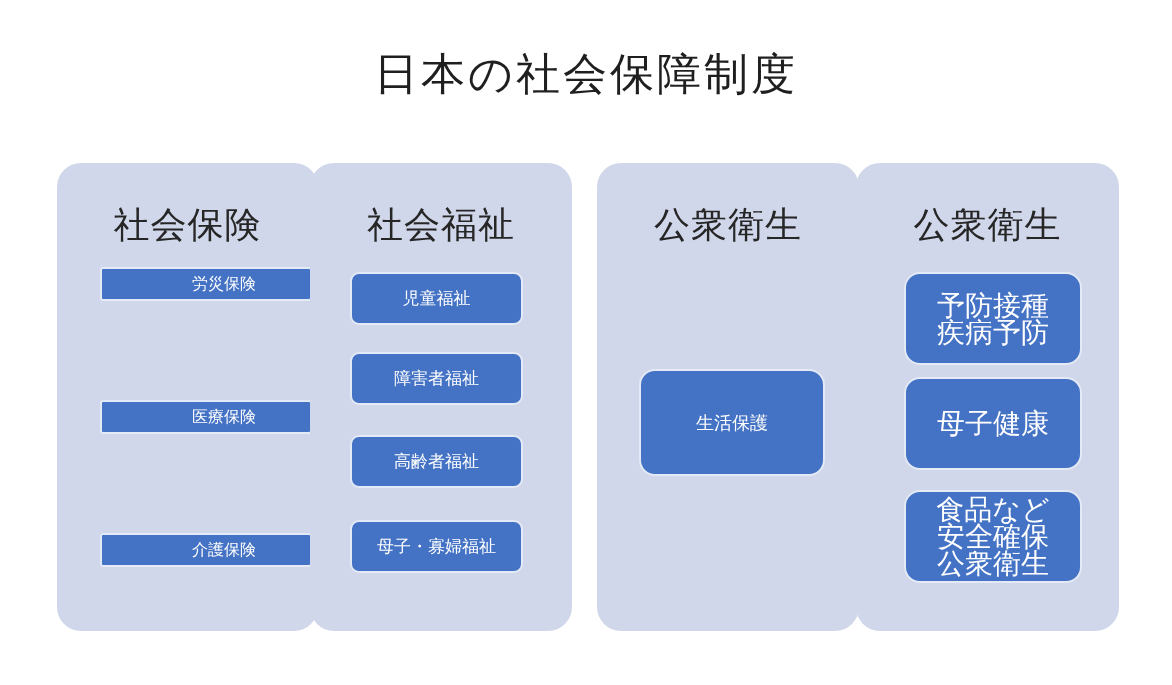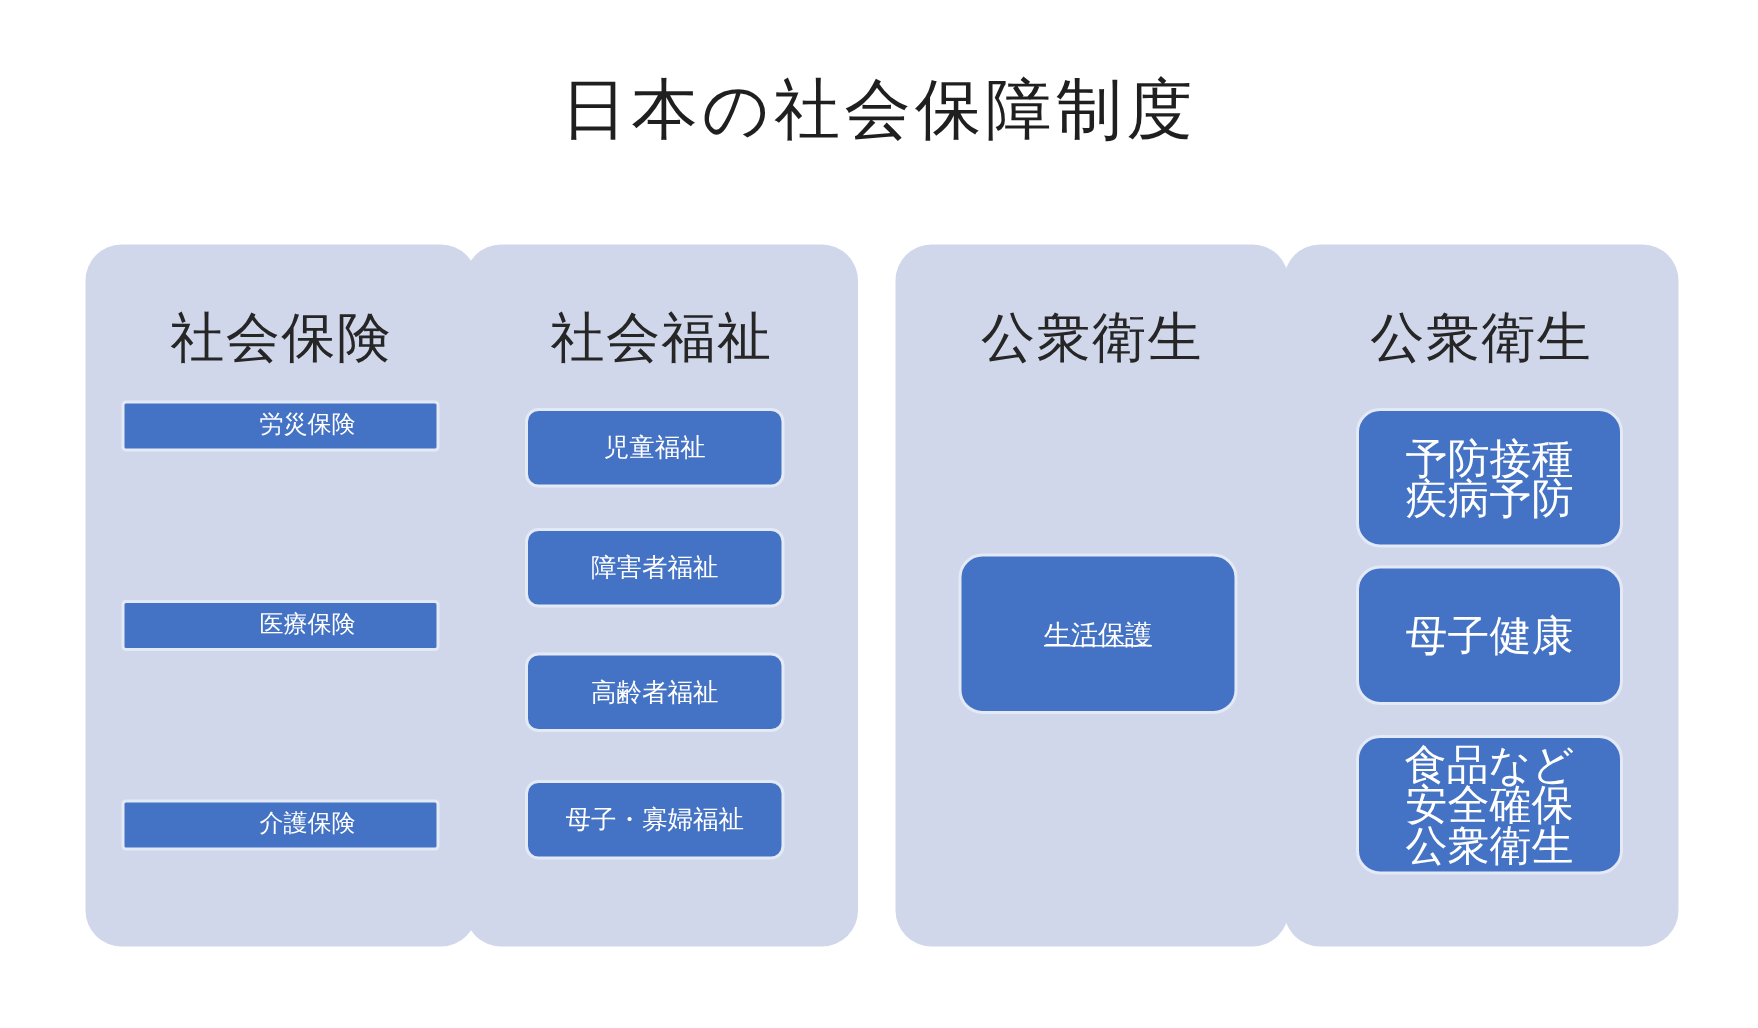--- a/index.html
+++ b/index.html
@@ -26,26 +26,26 @@
     letter-spacing:1px; color:var(--heading-text,#262626);
   }
   .box {
     position:absolute; box-sizing:border-box;
     background:var(--box-bg,#4472c4);
     border:2px solid var(--box-border,#e3e9f5);
     color:var(--box-text,#ffffff);
     display:flex; align-items:center; justify-content:center;
     text-align:center; white-space:pre-line;
   }
-  .p1 .box { left:24px; width:212px; height:34px; border-radius:3px;  font-size:16px; line-height:20px;padding-left:36px; }
+  .p1 .box { left:43px; width:212px; height:34px; border-radius:3px;  font-size:16px; line-height:20px;padding-left:36px; }
   .p1 .i1 { top:104px; } .p1 .i2 { top:170px; } .p1 .i3 { top:237px; }
   .p1 .i4 { top:303px; } .p1 .i5 { top:370px; }
   .p2 .box { left:40px; width:173px; height:53px; border-radius:9px;  font-size:17px; line-height:21px;font-family:Liberation Serif, serif; }
   .p2 .i1 { top:109px; } .p2 .i2 { top:189px; } .p2 .i3 { top:272px; } .p2 .i4 { top:357px; }
-  .p3 .box { left:42px; width:186px; height:107px; border-radius:16px; font-size:18px; line-height:22px; top:206px;text-decoration:underline; }
+  .p3 .box { left:42px; width:186px; height:107px; border-radius:16px; font-size:18px; line-height:22px; top:206px; }
   .p4 .box { left:48px; width:178px; height:93px; border-radius:16px; font-size:28px; line-height:27px; }
   .p4 .i1 { top:109px; } .p4 .i2 { top:214px; } .p4 .i3 { top:327px; }
 </style>
 </head>
 <body>
 
 <div class="page">
 
   <div class="title">日本の社会保障制度</div>
 

